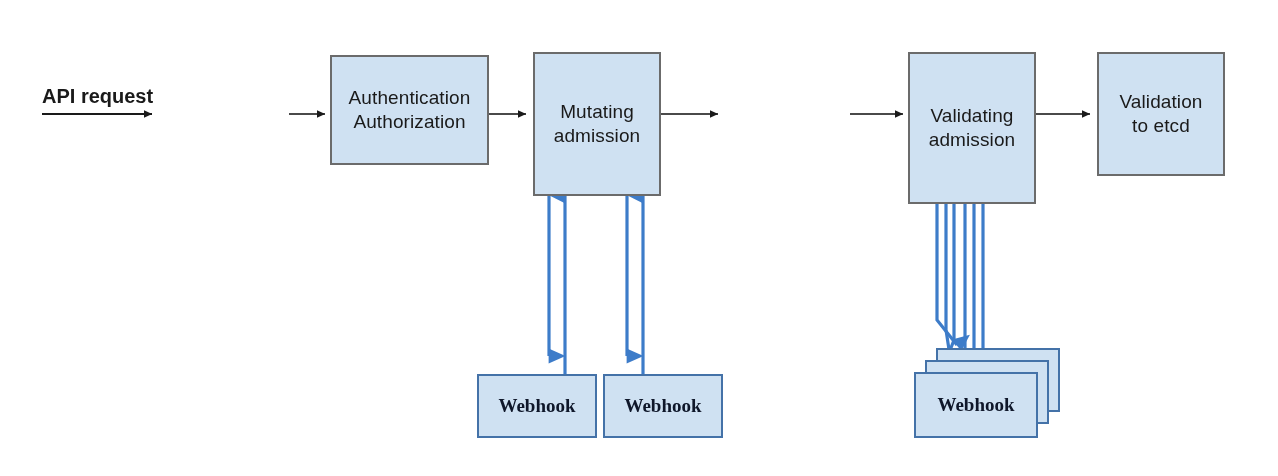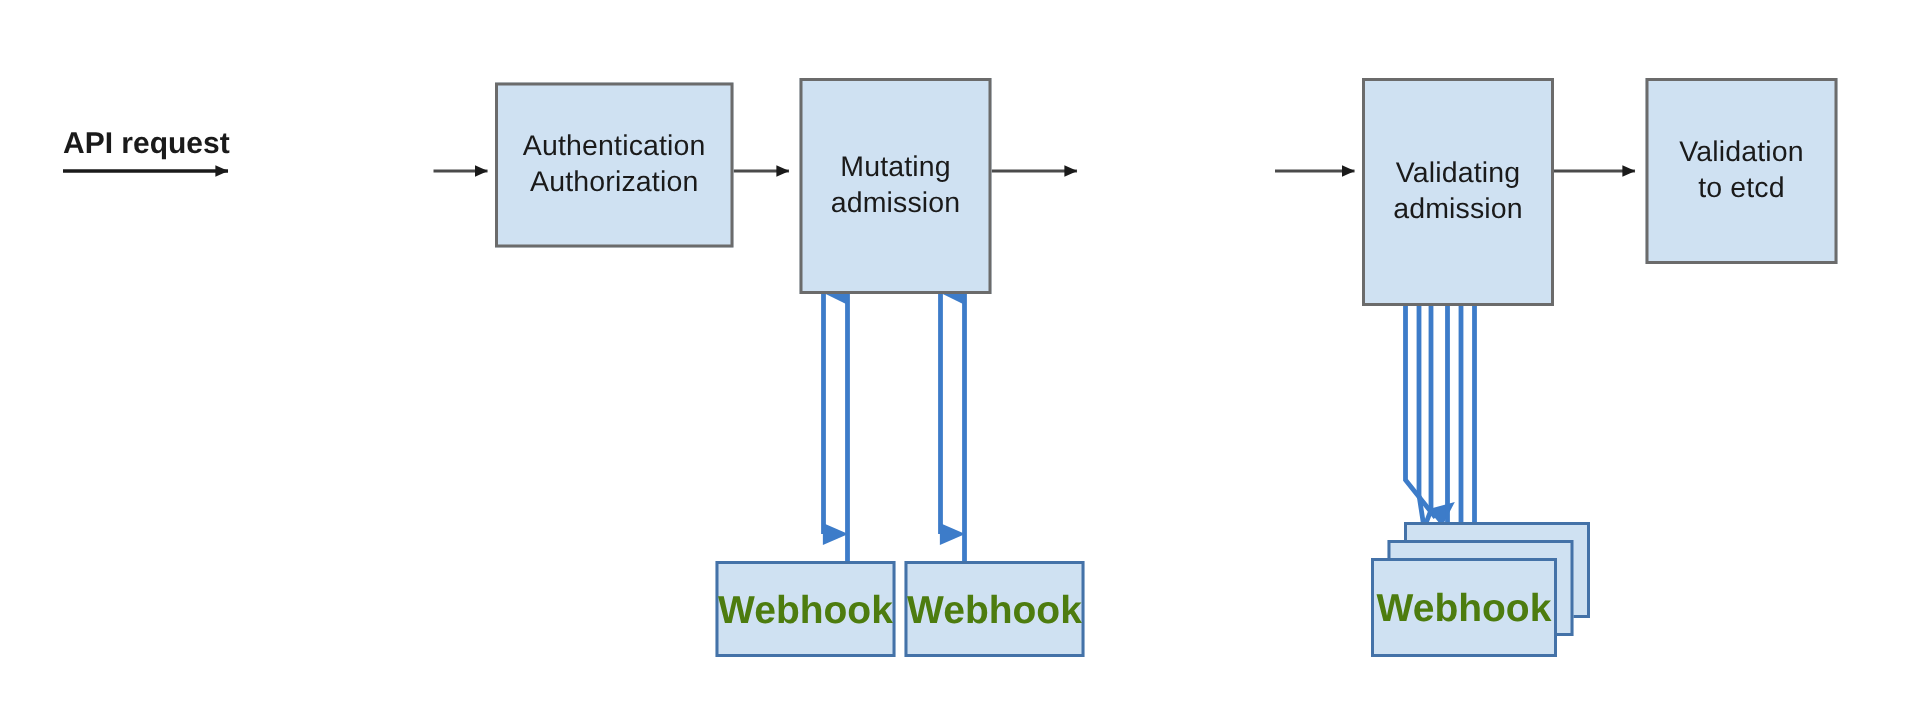--- a/index.html
+++ b/index.html
@@ -35,24 +35,24 @@
   }
   .webhook {
     position: absolute;
     box-sizing: border-box;
     background: #cfe1f2;
     border: 2px solid #4472a8;
     display: flex;
     align-items: center;
     justify-content: center;
     text-align: center;
-    color: #4d7c0f;
-    font-size: 26px;
+    color: #0f172a;
+    font-size: 19px;
     font-weight: 700;
-    font-family: Liberation Sans, sans-serif;
+    font-family: Liberation Serif, serif;
   }
   .webhook-stack-back {
     position: absolute;
     box-sizing: border-box;
     background: #cfe1f2;
     border: 2px solid #4472a8;
   }
   .edge-label {
     position: absolute;
     font-size: 20px;

